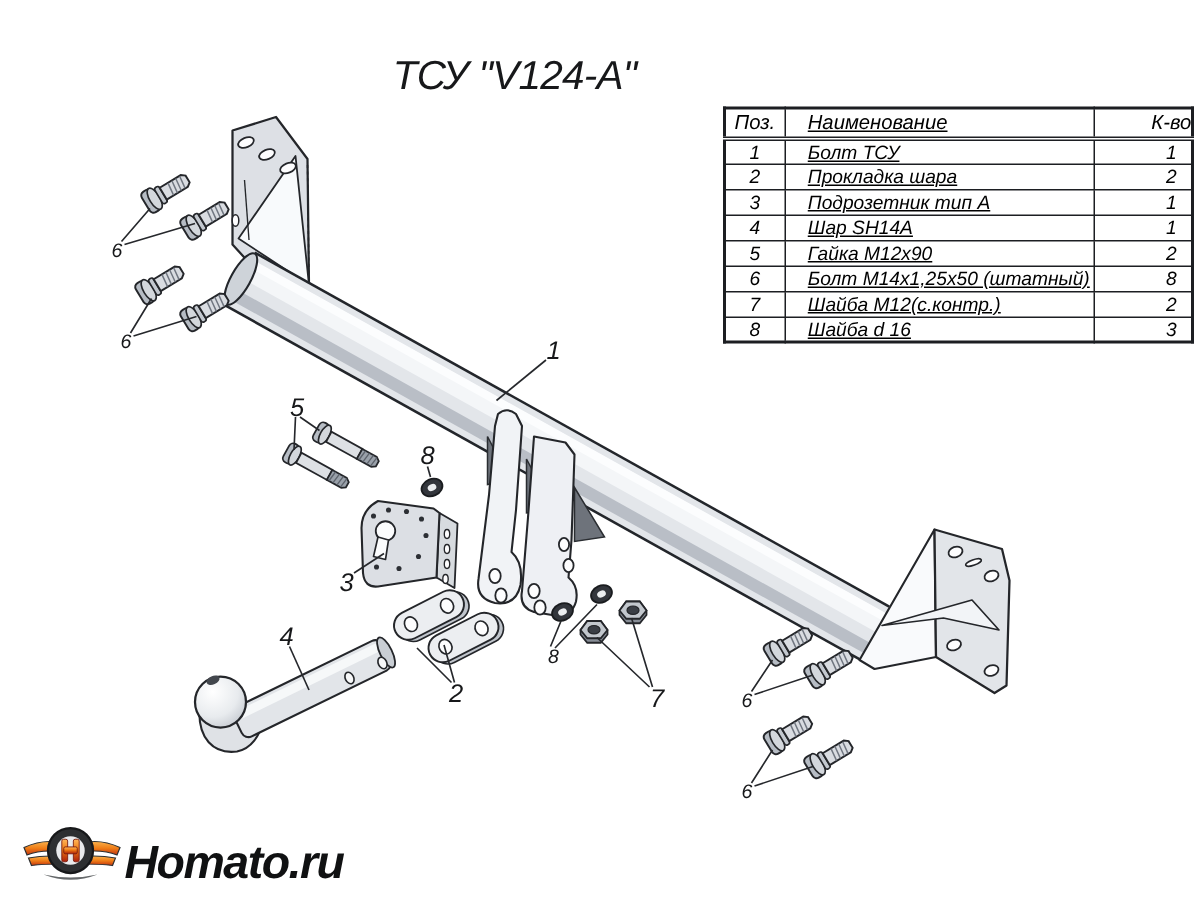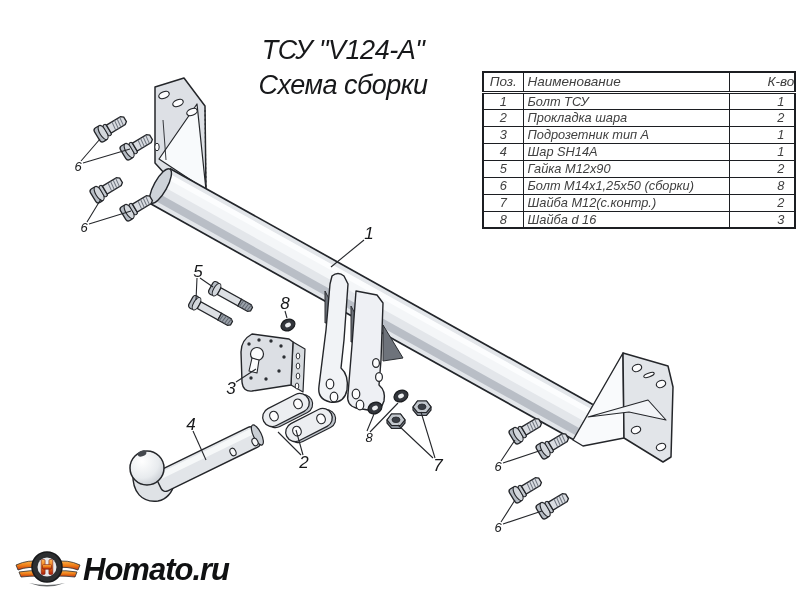--- a/index.html
+++ b/index.html
@@ -10,30 +10,30 @@
 
   
   .title-block { position:absolute; left:248px; top:33px; width:190px; text-align:center;
                  font-style:italic; color:#17181a; letter-spacing:-0.5px; }
   .title-block .t1 { font-size:27px; line-height:34px; white-space:nowrap; }
   .title-block .t2 { font-size:27px; line-height:36px; white-space:nowrap; }
 
   
   .parts { position:absolute; left:482px; top:71px; border-collapse:collapse; table-layout:fixed;
            border:2px solid #1c1e22; background:#fff; }
-  .parts th, .parts td { border:1.2px solid #1c1e22; font-style:italic; color:#404040;
+  .parts th, .parts td { border:1.2px solid #1c1e22; font-style:italic; color:#000000;
            overflow:hidden; white-space:nowrap;margin-left:20px; }
   .parts th { height:20px; font-size:13.5px; font-weight:normal; border-bottom:3px double #1c1e22; }
   .parts td { height:17px; font-size:12.8px; }
   .col-pos { width:40px; text-align:center; }
-  .col-name { width:206px; text-align:left; padding-left:4px; }
+  .col-name { width:206px; text-align:left; padding-left:15px;text-decoration:underline; }
   .col-qty { width:34px; text-align:center;padding-left:38px; }
 
   
-  .logo { position:absolute; left:15px; top:543px; display:flex; align-items:center; }
+  .logo { position:absolute; left:15px; top:543px; display:flex; align-items:flex-end; }
   .logo-text { font-size:31px; font-weight:bold; font-style:italic; color:#101112;
                letter-spacing:-1px; margin-left:2px; margin-top:4px; }
 
   
   .ln   { stroke:#26282c; stroke-width:1.1; fill:none; }
   .lbl  { font-style:italic; font-size:17px; fill:#17181a; text-anchor:middle; }
   .lbls { font-style:italic; font-size:13px; fill:#17181a; text-anchor:middle; }
 </style>
 </head>
 <body>
@@ -225,21 +225,20 @@
       <text class="lbls" x="498" y="471">6</text>
       <text class="lbls" x="498" y="532">6</text>
       <text class="lbl" x="438" y="471">7</text>
       <text class="lbl" x="285" y="309">8</text>
       <text class="lbls" x="369" y="442">8</text>
     </g>
   </svg>
 
   <div class="title-block">
     <div class="t1">ТСУ "V124-A"</div>
-    <div class="t2">Схема сборки</div>
   </div>
 
   <table class="parts">
     <thead>
       <tr>
         <th class="col-pos">Поз.</th>
         <th class="col-name">Наименование</th>
         <th class="col-qty">К-во</th>
       </tr>
     </thead>
@@ -264,21 +263,21 @@
         <td class="col-name">Шар SH14A</td>
         <td class="col-qty">1</td>
       </tr>
       <tr>
         <td class="col-pos">5</td>
         <td class="col-name">Гайка М12х90</td>
         <td class="col-qty">2</td>
       </tr>
       <tr>
         <td class="col-pos">6</td>
-        <td class="col-name">Болт М14х1,25х50 (сборки)</td>
+        <td class="col-name">Болт М14х1,25х50 (штатный)</td>
         <td class="col-qty">8</td>
       </tr>
       <tr>
         <td class="col-pos">7</td>
         <td class="col-name">Шайба М12(с.контр.)</td>
         <td class="col-qty">2</td>
       </tr>
       <tr>
         <td class="col-pos">8</td>
         <td class="col-name">Шайба d 16</td>

